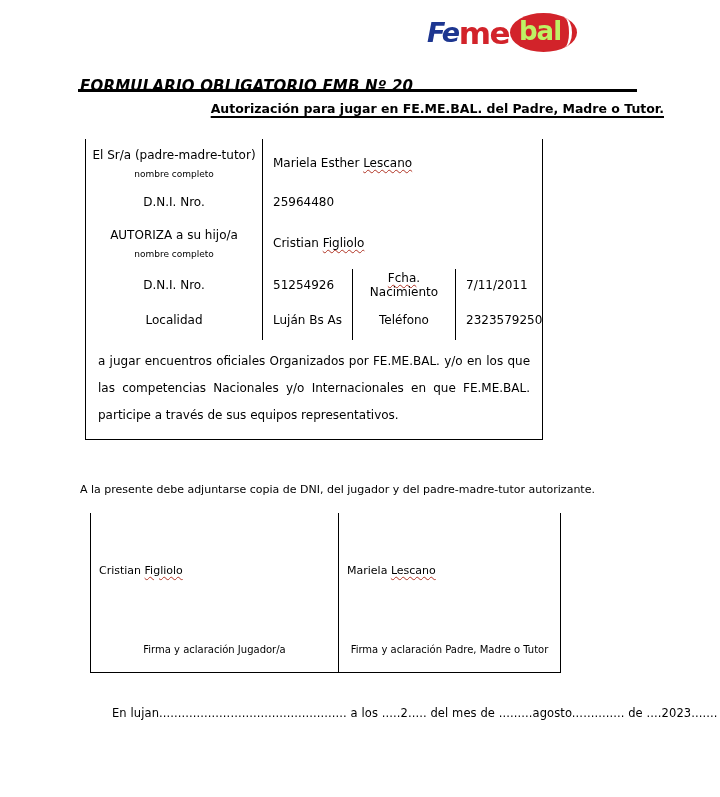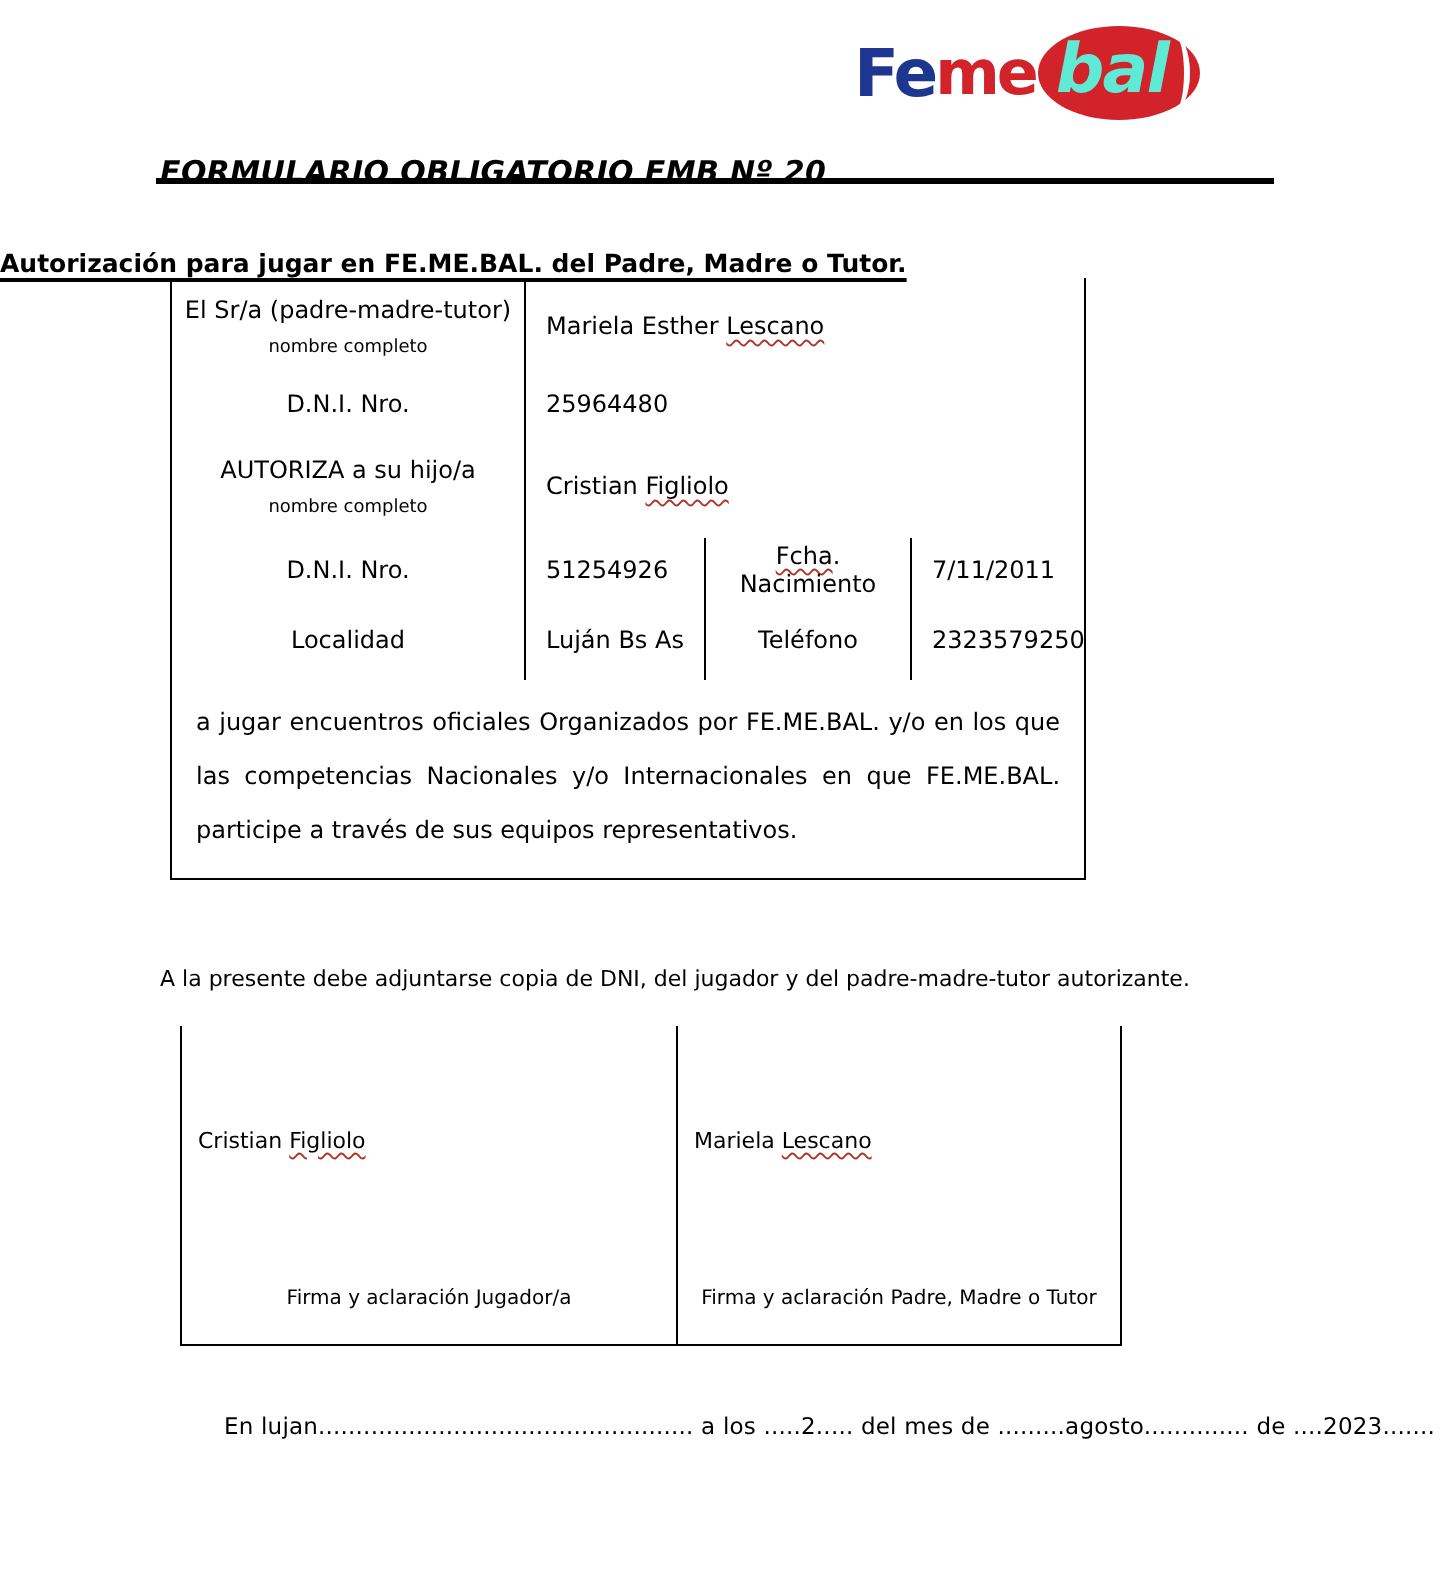--- a/index.html
+++ b/index.html
@@ -10,39 +10,39 @@
   }
   *{margin:0;padding:0;box-sizing:border-box;}
   html,body{background:#ffffff;}
   body{
     width:720px;height:797px;position:relative;
     font-family:"DejaVu Sans","Liberation Sans",sans-serif;
     color:var(--ink);
   }
   
   .logo{position:absolute;top:13px;left:427px;display:flex;align-items:center;}
-  .logo-fe{color:var(--logo-blue);font-weight:bold;font-size:33px;letter-spacing:-1.5px;}
+  .logo-fe{color:var(--logo-blue);font-weight:bold;font-size:27px;letter-spacing:-1.5px;font-style:italic;}
   .logo-me{color:var(--logo-red);font-weight:bold;font-size:31px;letter-spacing:-1.5px;}
   .logo-oval{
     position:relative;display:inline-block;margin-left:1px;
-    background:var(--logo-red);color:#5eead4;
-    font-weight:bold;font-style:italic;font-size:34px;letter-spacing:-1px;
+    background:var(--logo-red);color:#bef264;
+    font-weight:bold;font-size:26px;letter-spacing:-1px;
     border-radius:50% / 50%;padding:5px 16px 8px 9px;line-height:1;
   }
   .logo-oval::after{
     content:"";position:absolute;right:5px;top:5px;bottom:5px;width:12px;
     border-right:3px solid #fff;border-radius:50%;
   }
   
   .form-title{
     position:absolute;top:61px;left:80px;
     font-size:15px;font-weight:bold;font-style:italic;letter-spacing:.2px;margin-top:16px;
   }
   .rule{position:absolute;top:89px;left:78px;width:559px;height:3px;background:var(--ink);}
-  .auth-title-wrap{position:absolute;top:121px;left:0;width:664px;text-align:left;}
+  .auth-title-wrap{position:absolute;top:98px;left:0;width:664px;text-align:right;}
   .auth-title{
     display:inline-block;font-size:12.5px;font-weight:bold;
     text-decoration:underline;text-decoration-thickness:1.5px;text-underline-offset:3px;
   }
   
   .form-table{
     position:absolute;top:139px;left:85px;width:457px;
     border-collapse:collapse;table-layout:fixed;
     border-bottom:1.6px solid var(--ink);
     font-size:12px;

